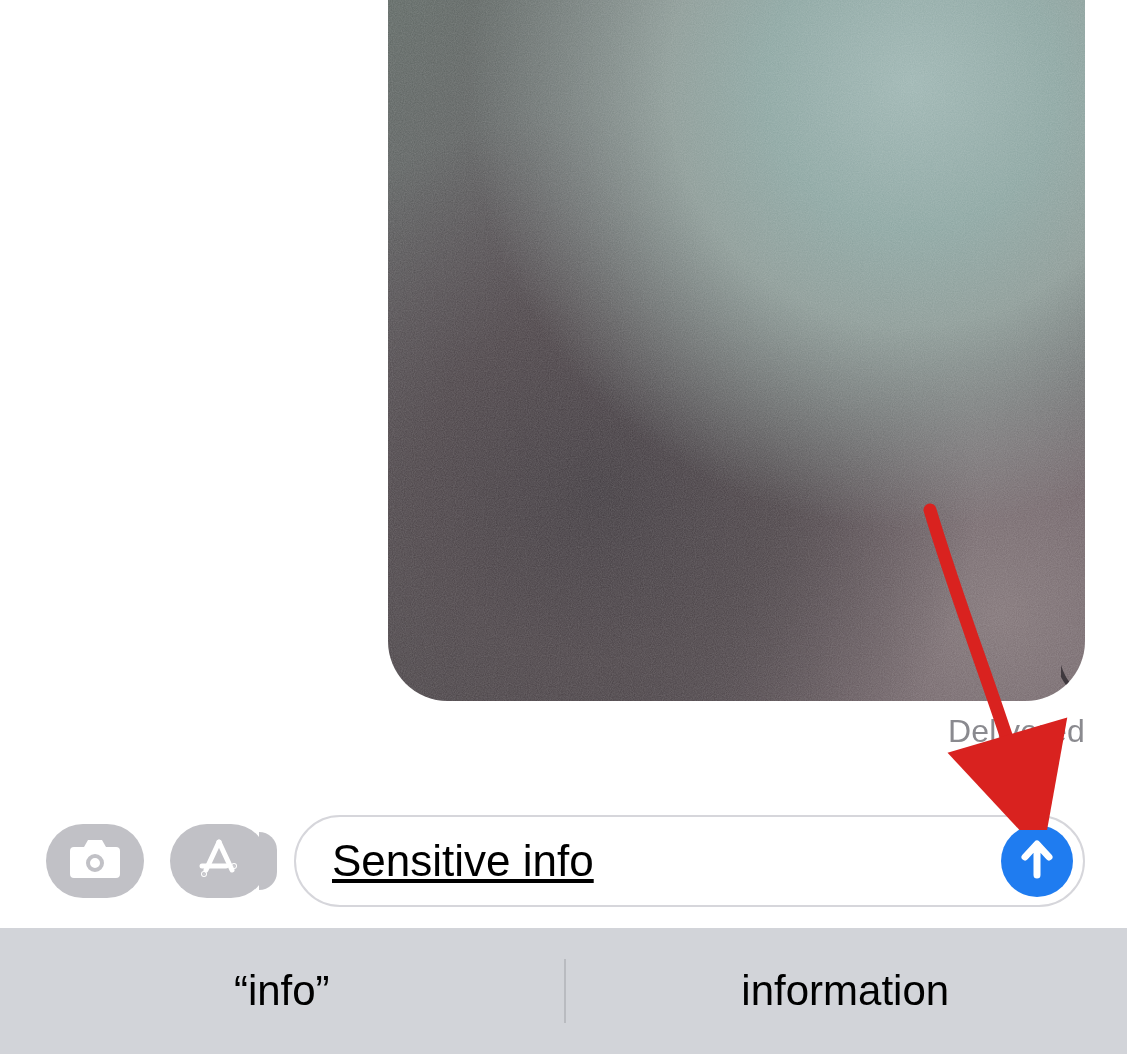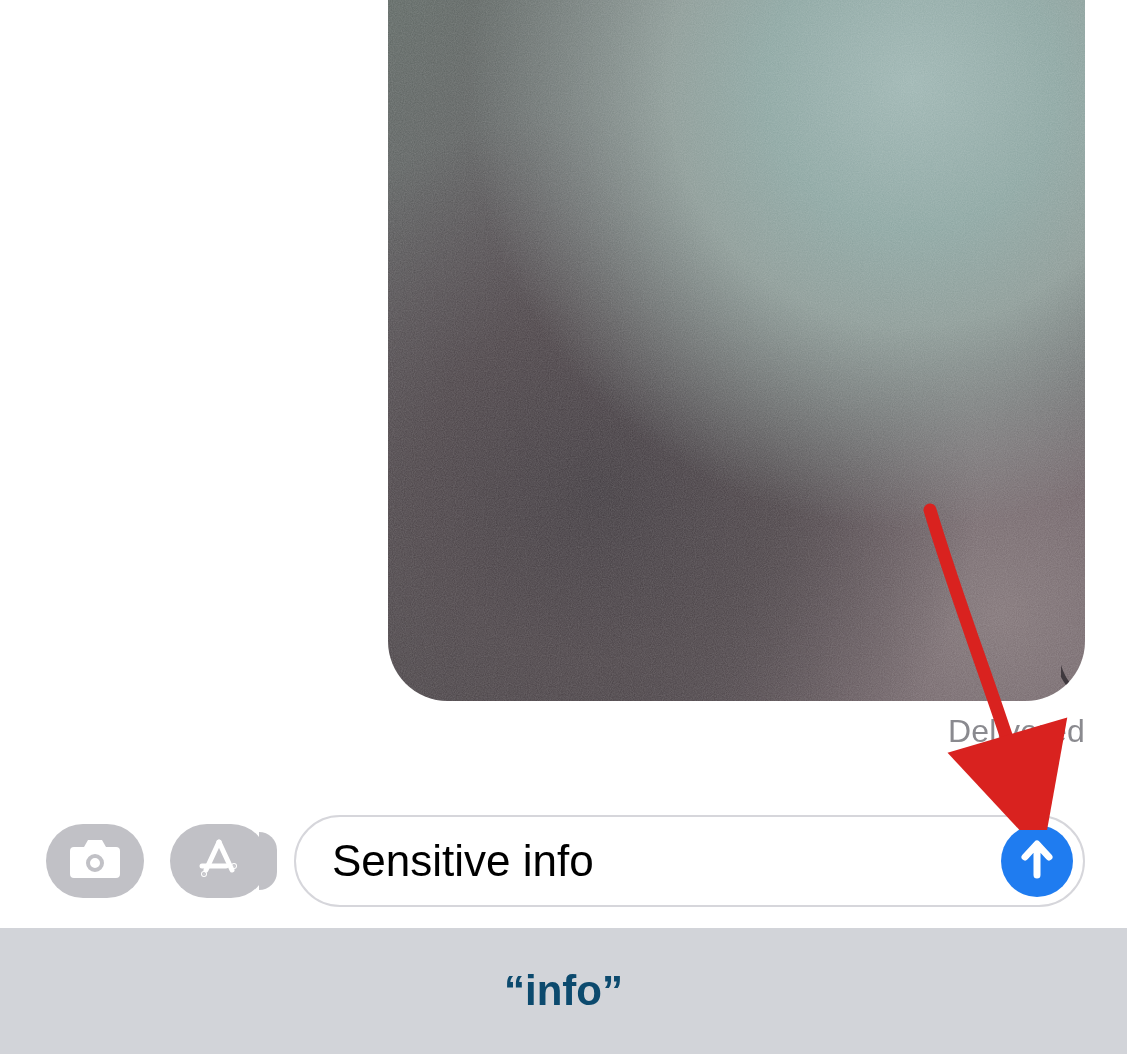--- a/index.html
+++ b/index.html
@@ -52,20 +52,21 @@
   .compose-row {
     position: absolute;
     left: 0; right: 0;
     top: 810px;
     height: 102px;
     display: flex;
     align-items: center;
     padding: 0 42px 0 46px;
     gap: 26px;
     background: #ffffff;
+    text-decoration: underline;
   }
   .acc-btn {
     width: 98px; height: 74px;
     border-radius: 37px;
     background: #c1c1c6;
     display: flex; align-items:center; justify-content:center;
     flex: 0 0 auto;
   }
   .acc-btn.camera { width: 98px; }
   .acc-btn.appstore { width: 98px; position:relative; }
@@ -107,22 +108,22 @@
     top: 928px;
     height: 126px;
     background:#d2d4d9;
     display:flex;
     align-items:center;
   }
   .sugg {
     flex:1 1 33.33%;
     text-align:center;
     font-size:42px;
-    color:#0c4a6e;
-    font-weight:700;
+    color:#000000;
+    font-weight:400;
     position:relative;
     padding: 30px 0;
   }
   .sugg + .sugg::before{
     content:"";
     position:absolute;
     left:0; top:22px; bottom:22px;
     width:2px;
     background:#b9bbc0;
   }
@@ -186,20 +187,21 @@
         <svg width="40" height="44" viewBox="0 0 40 44">
             <path d="M20 38 V8 M8 20 L20 7 L32 20"></path>
           </svg>
       </span>
     </div>
   </div>
 </div>
 
 <div class="suggestions">
   <div class="sugg">“info”</div>
+  <div class="sugg">information</div>
 </div>
 
 <svg class="annotation-arrow" viewBox="0 0 200 330">
   <defs>
     <marker id="ah" viewBox="0 0 20 20" refX="10" refY="10" markerWidth="12" markerHeight="12" orient="auto-start-reverse">
       <path d="M2 2 L18 10 L2 18 Z" fill="#d9221f"></path>
     </marker>
   </defs>
   <path d="M60 10 C 90 110, 130 210, 155 295" stroke="#d9221f" stroke-width="13" fill="none" marker-end="url(#ah)" stroke-linecap="round"></path>
 </svg>

